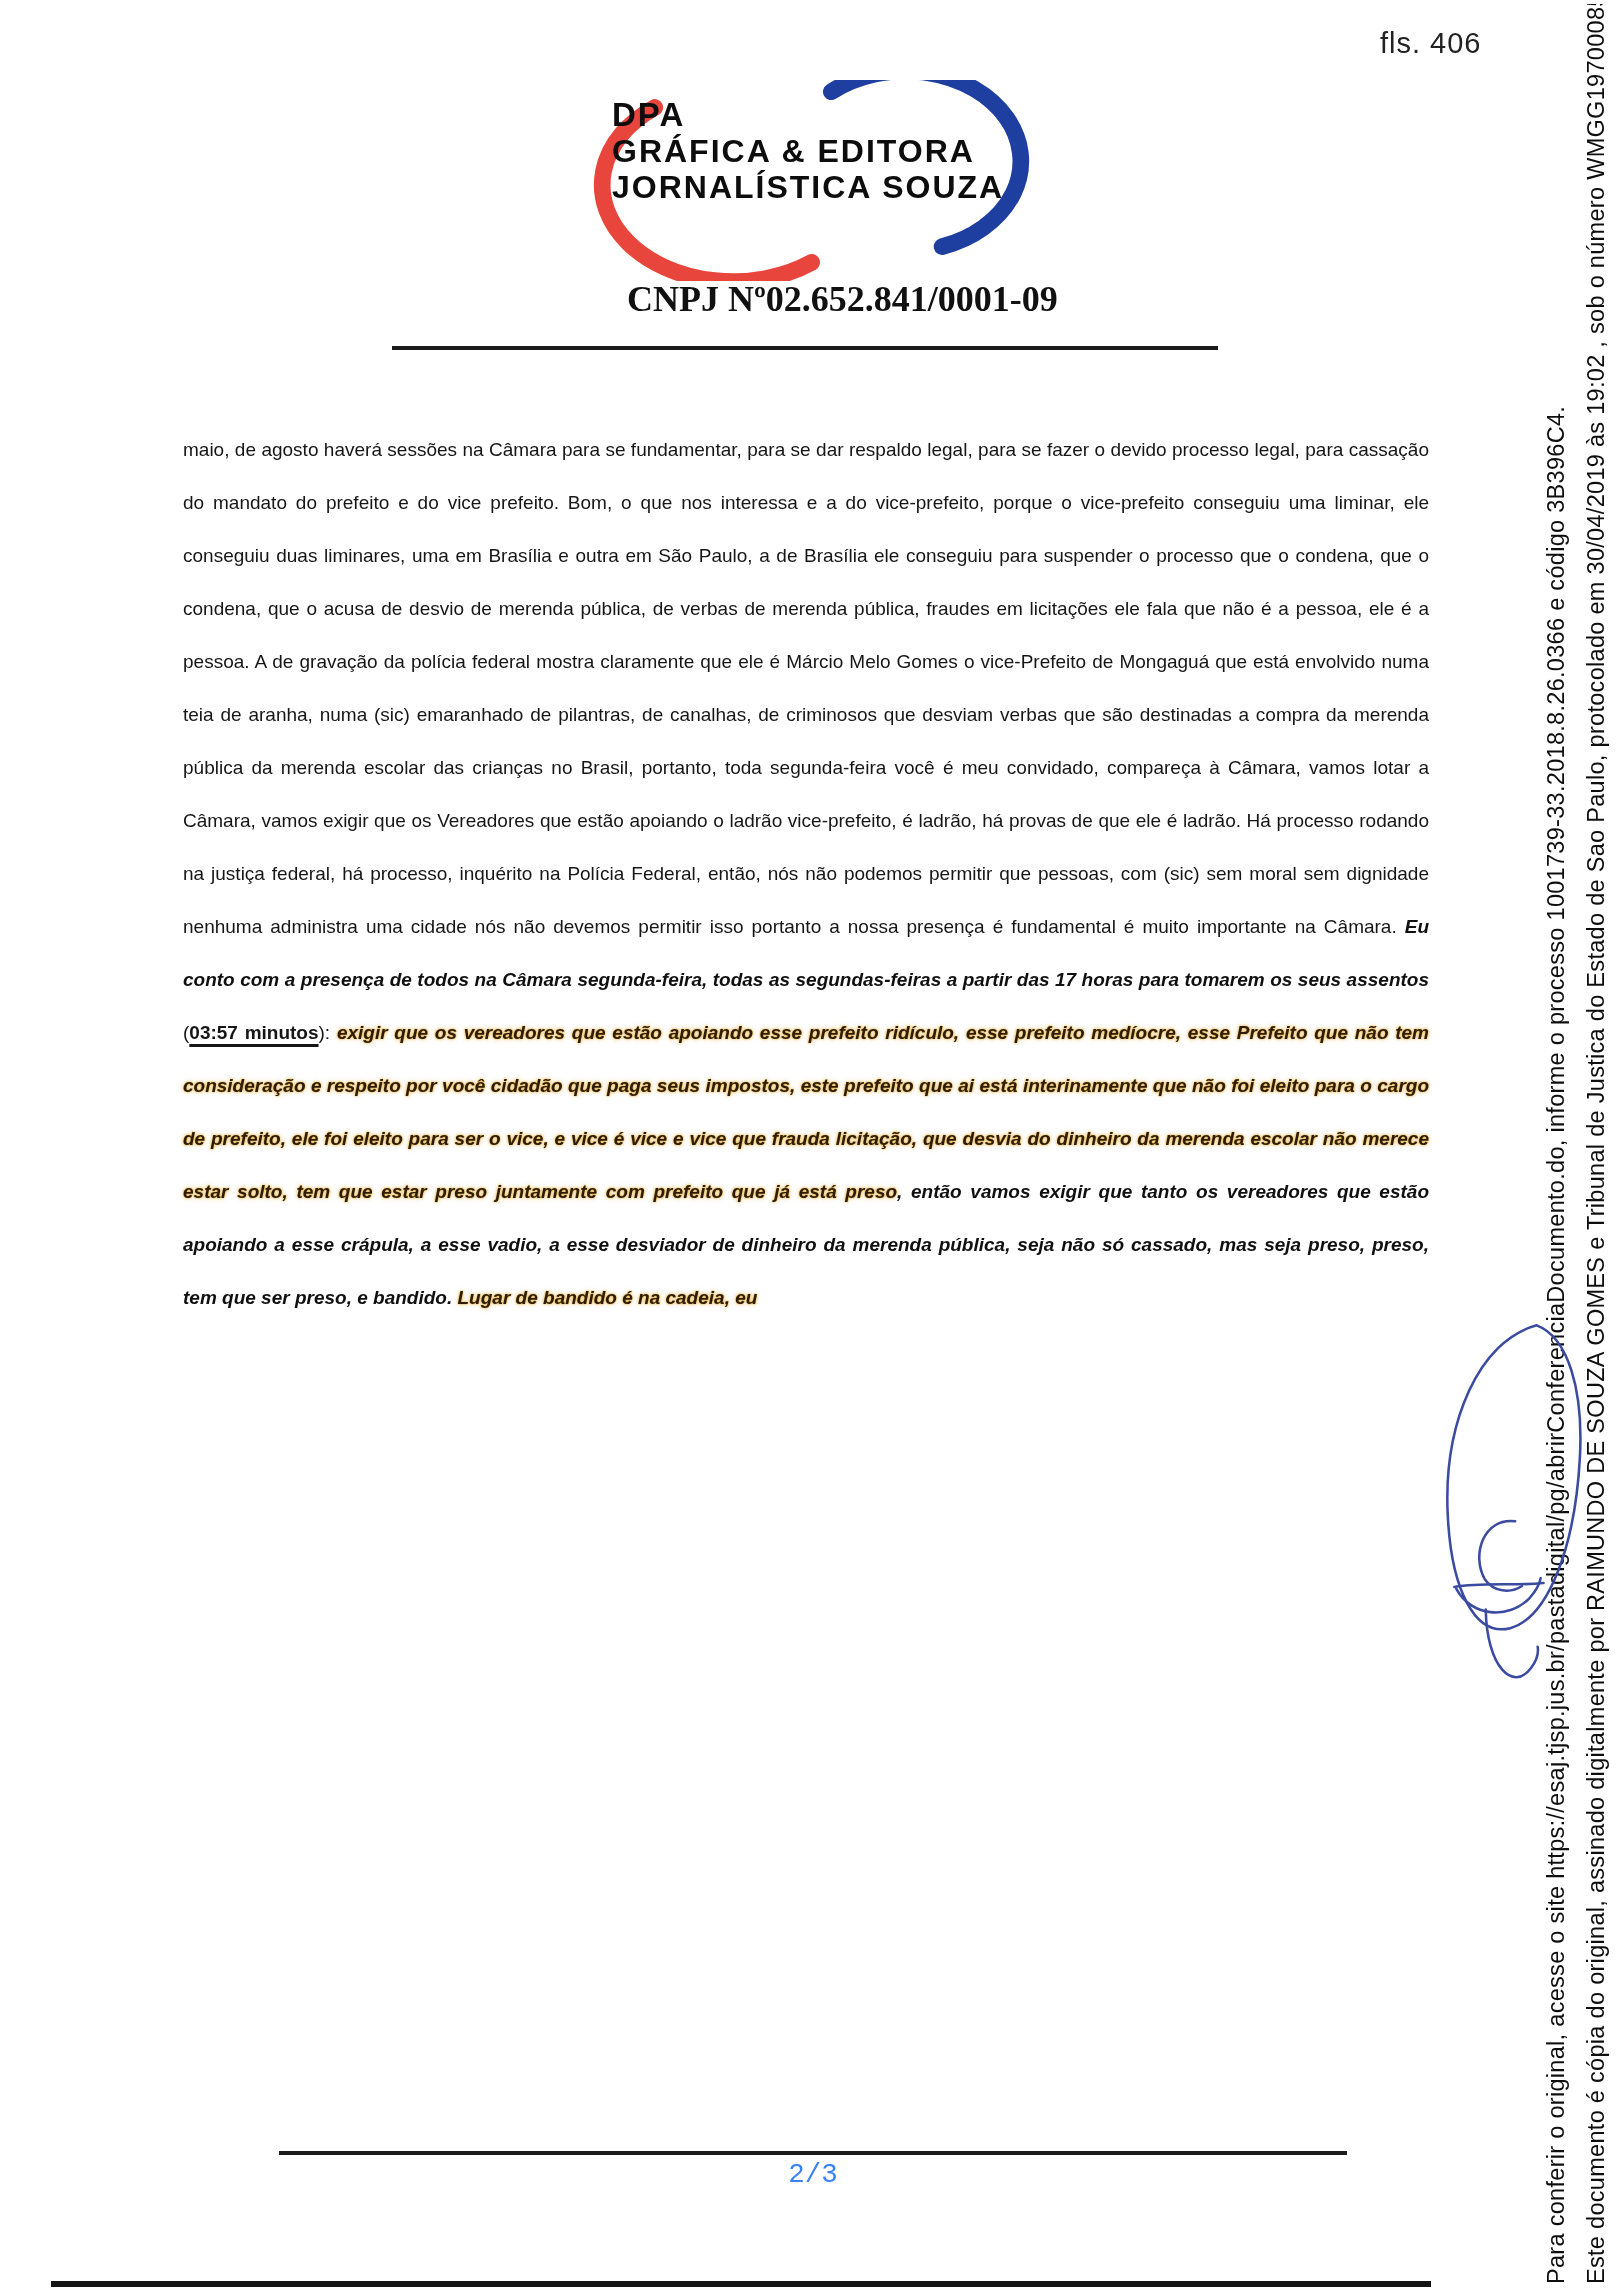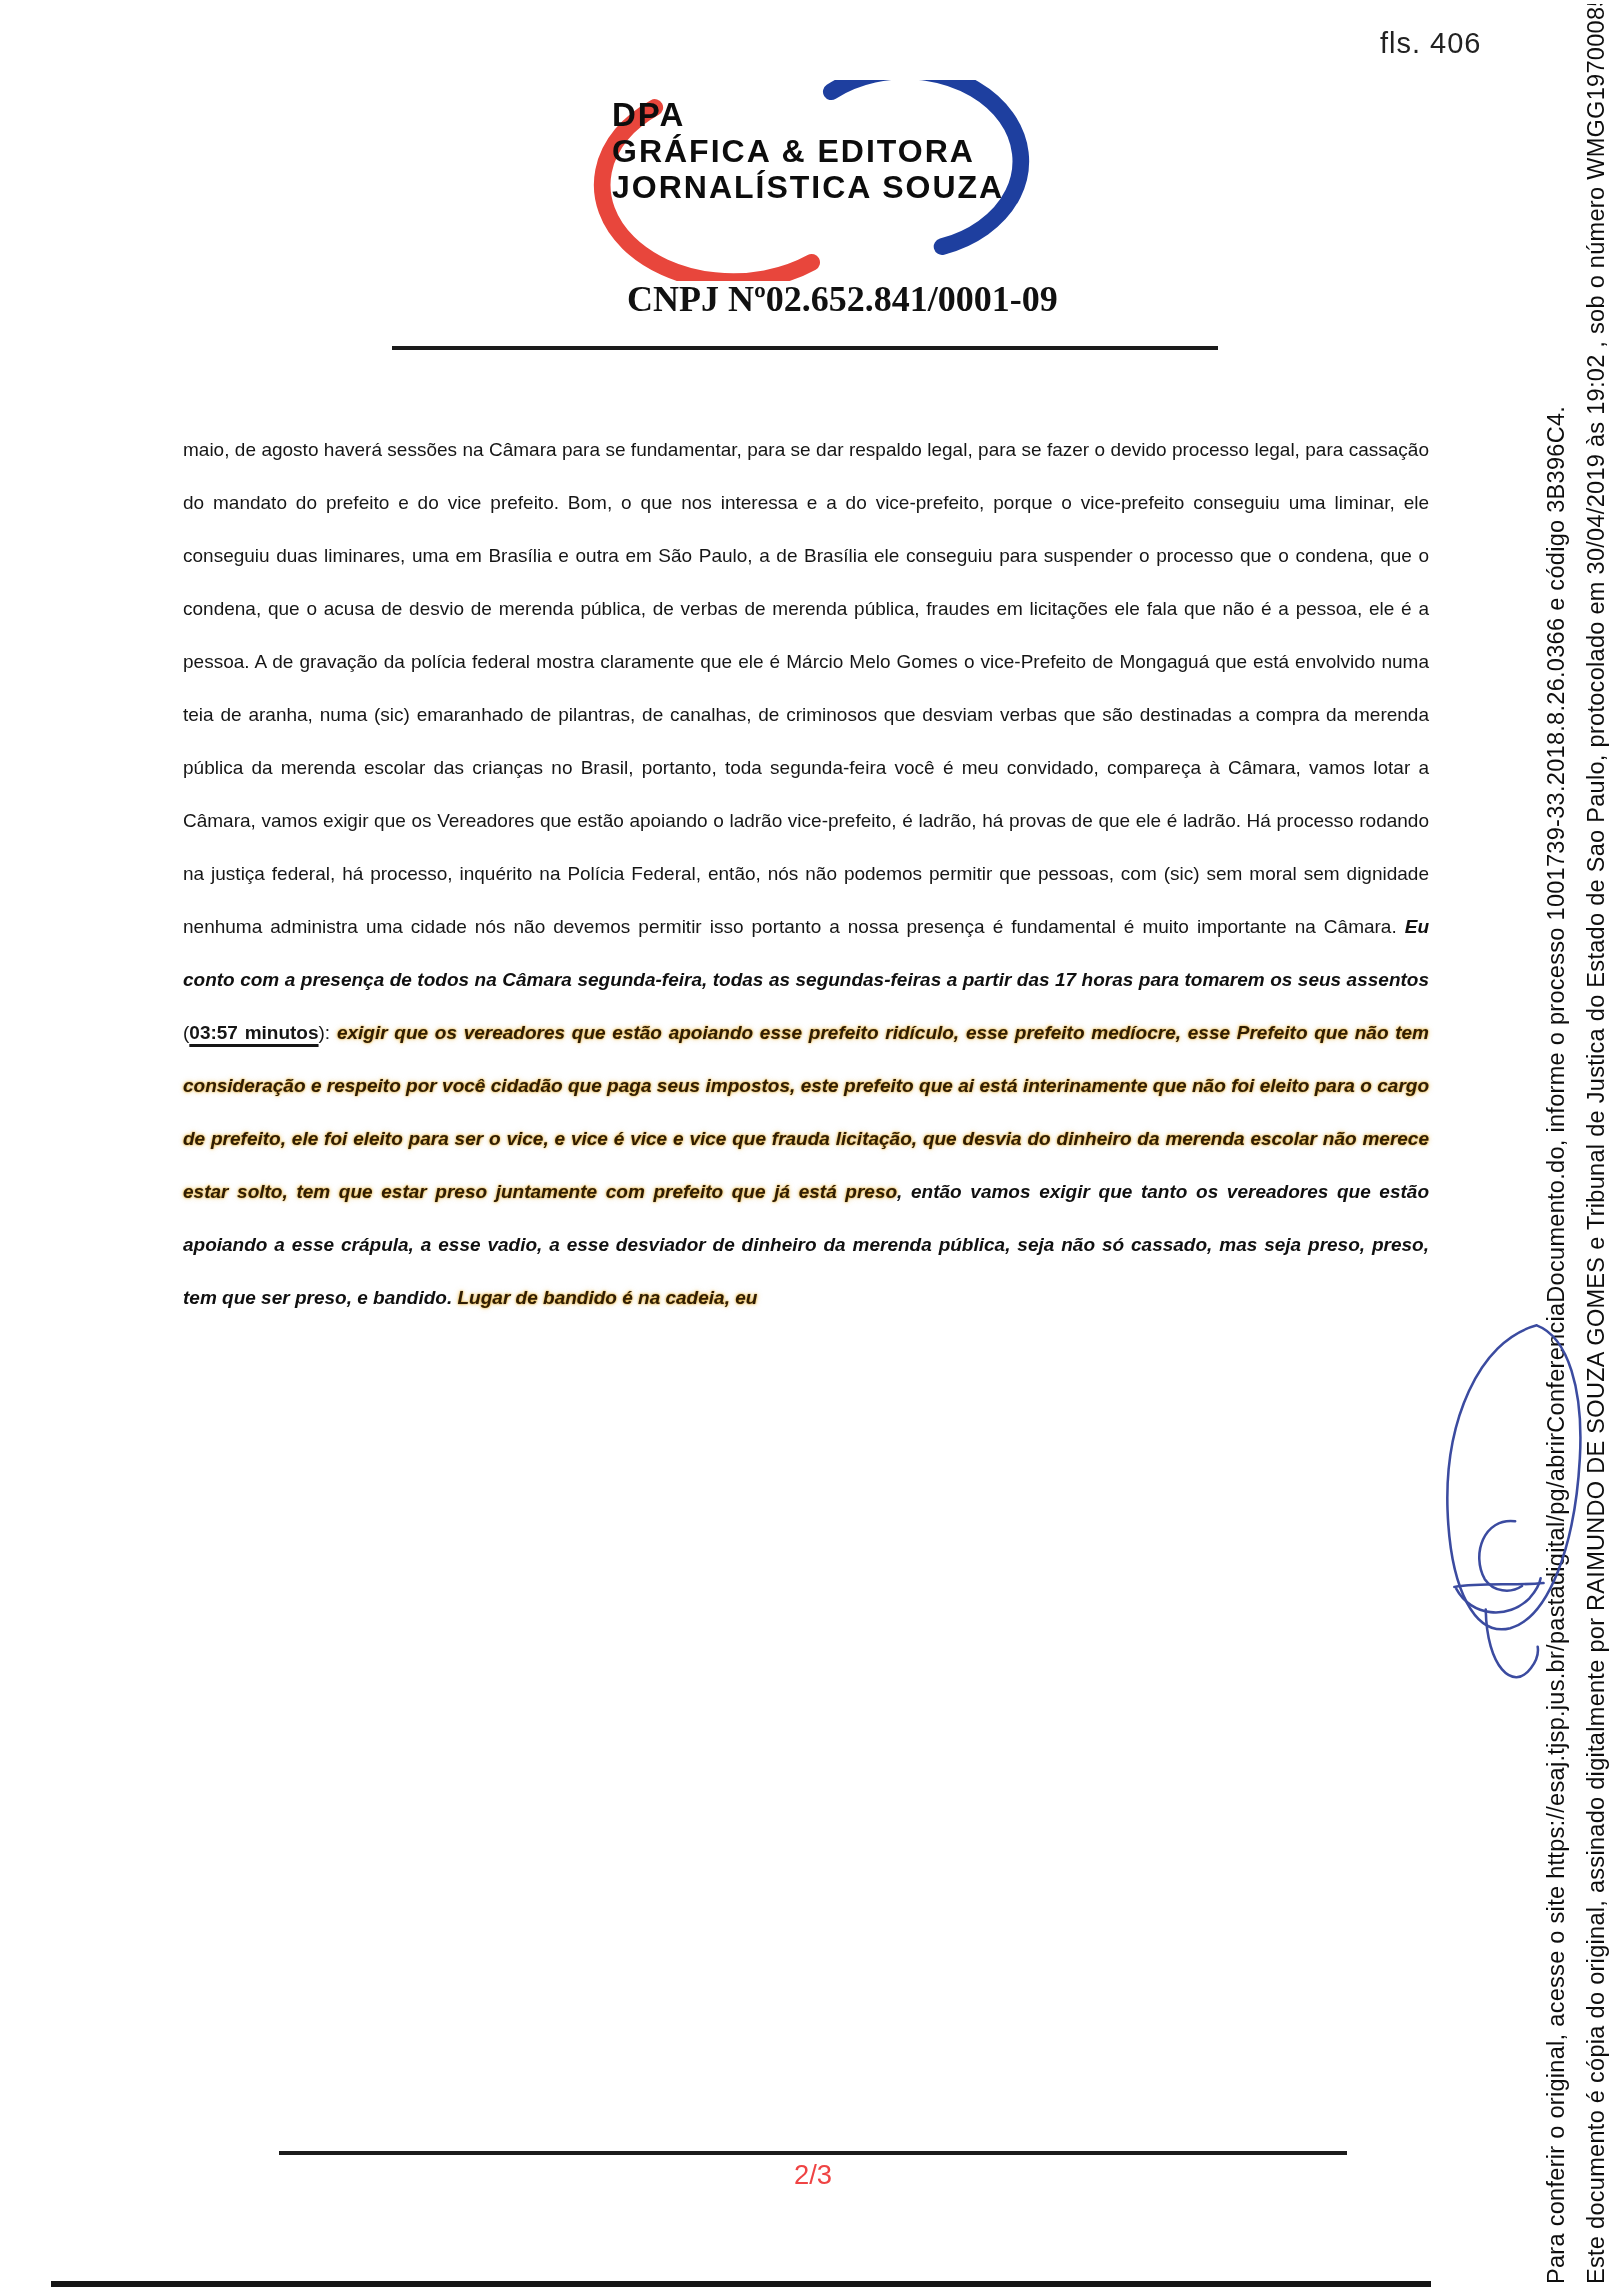--- a/index.html
+++ b/index.html
@@ -106,21 +106,22 @@
     height: 3.9px;
     background: #1c1c1c;
   }
   .page-number {
     position: absolute;
     left: 279px;
     top: 2159px;
     width: 1068px;
     text-align: center;
     font-size: 27.4px;
-    color: #ef4444;
+    color: #3b82f6;
+    font-family: Liberation Mono, monospace;
   }
 
   
   .side-text {
     position: absolute;
     top: 3.9px;
     right: 3.9px;
     height: 2280px;
     writing-mode: vertical-lr;
     transform: rotate(180deg);

